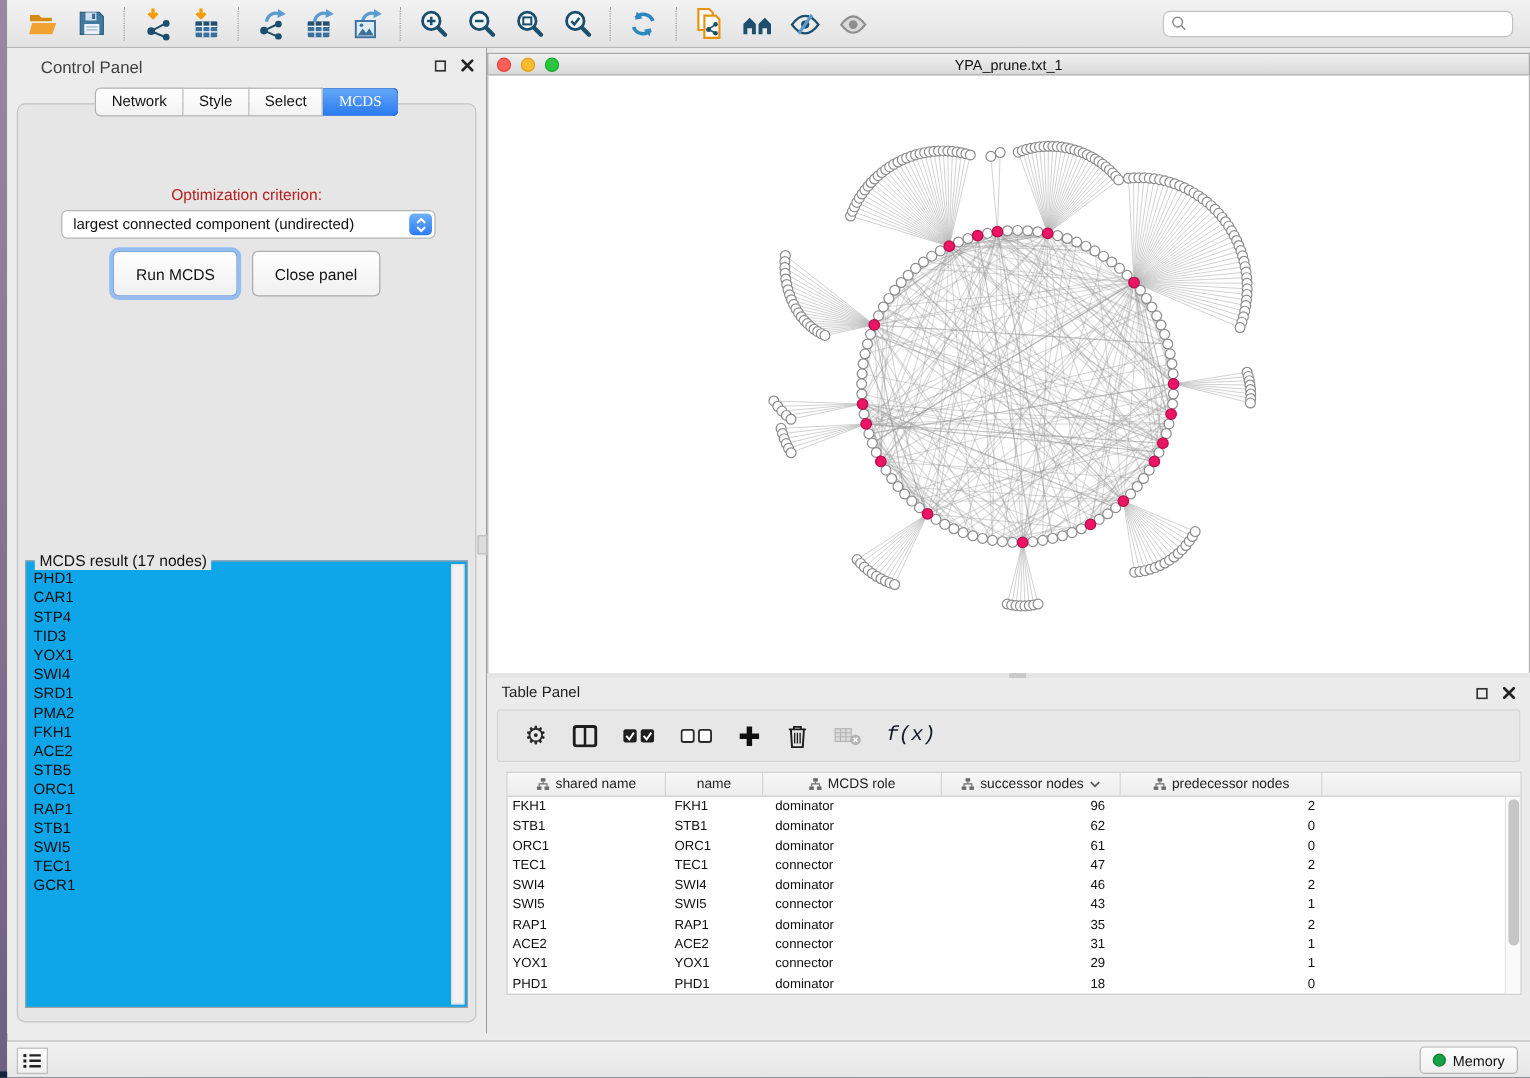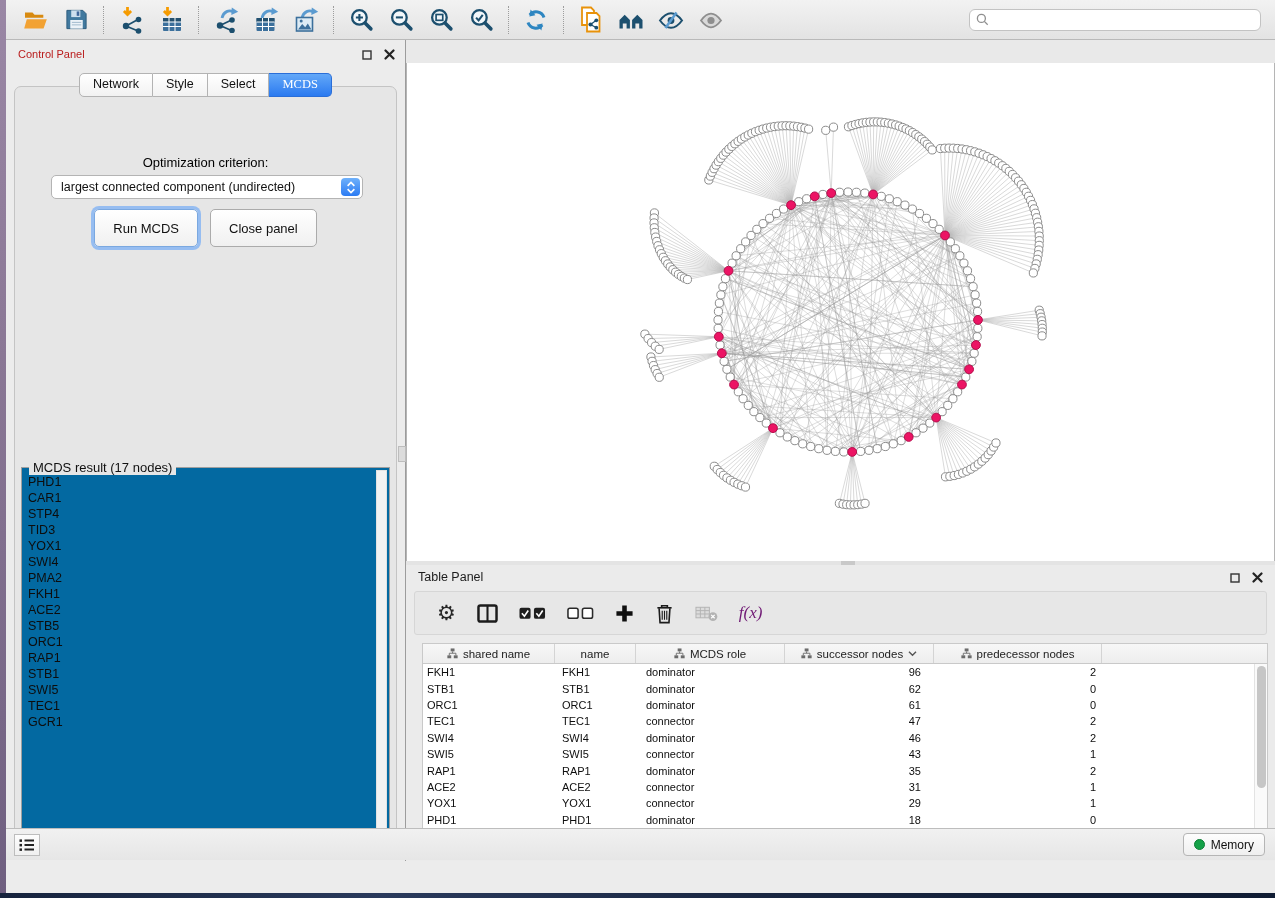--- a/index.html
+++ b/index.html
@@ -23,42 +23,42 @@
   .tb-sep { width:0; height:28px; border-left:1px dotted #9d9d9d; margin:0 7px; }
   .search-box { margin-left:auto; margin-right:14px; width:292px; height:22px;
     background:#fff; border:1px solid #c3c3c3; border-radius:6px;
     display:flex; align-items:center; padding:0 6px; }
   .search-box input { border:none; outline:none; flex:1; font-size:12px; background:transparent; }
 
   
   .control-panel { position:absolute; left:0; top:40px; width:400px; height:821px;
     background:#ececec; border-right:1px solid #9c9c9c; }
   .cp-title-row { position:absolute; left:0; top:0; width:100%; height:26px; }
-  .cp-title { position:absolute; left:12px; top:8px; font-size:11px; color:#b91c1c; }
+  .cp-title { position:absolute; left:28px; top:8px; font-size:14px; color:#404040; }
   .win-icons { position:absolute; right:10px; top:9px; display:flex; gap:12px; align-items:center; }
   .cp-tabs { position:absolute; left:0; top:33px; width:100%; display:flex; justify-content:center; z-index:3; }
   .cp-tab { padding:3px 13px 4px; font-size:12.5px; color:#111; background:linear-gradient(180deg,#ffffff,#f2f2f2);
     border:1px solid #b3b3b3; border-left:none; }
   .cp-tab:first-child { border-left:1px solid #b3b3b3; border-radius:5px 0 0 5px; }
   .cp-tab:last-child { border-radius:0 5px 5px 0;font-family:Liberation Serif, serif; }
   .cp-tab.active { background:linear-gradient(180deg,#63a8f8,#2b7af0); color:#fff; border-color:#2a6ed8; }
   .cp-content { position:absolute; left:8px; top:46px; width:383px; height:766px;
     background:#e6e6e6; border:1px solid #c4c4c4; border-radius:7px; }
-  .opt-label { position:absolute; left:0; top:68px; width:100%; text-align:center; font-size:13px; color:#000000; }
+  .opt-label { position:absolute; left:0; top:68px; width:100%; text-align:center; font-size:13px; color:#b91c1c; }
   .dropdown { position:absolute; left:36px; top:88px; width:312px; height:24px; background:#fff;
     border:1px solid #b4b4b4; border-radius:5px; display:flex; align-items:center; }
   .dropdown .dd-text { font-size:12.5px; color:#111; padding-left:9px; }
   .dd-cap { position:absolute; right:2px; top:2px; bottom:2px; width:19px; border-radius:4px;
     background:linear-gradient(180deg,#6fb1fb,#2b7bf3); display:flex; align-items:center; justify-content:center; }
   .btn-row { position:absolute; left:0; top:122px; width:100%; display:flex; justify-content:center; gap:12px; }
   .mac-btn { height:38px; padding:0 18px; font-size:13px; color:#111; background:linear-gradient(180deg,#ffffff,#f0f0f0);
     border:1px solid #ababab; border-radius:5px; font-family:"Liberation Sans",sans-serif; }
   .mac-btn.focused { box-shadow:0 0 0 3px rgba(107,167,248,.65); border-color:#7aa8e0; }
   .result-group { position:absolute; left:6px; top:380px; width:369px; height:373px;
-    border:1px solid #9f9f9f; background:#0369a1; }
+    border:1px solid #9f9f9f; background:#0ea5e9; }
   .result-title { position:absolute; top:-8px; left:7px; background:#e6e6e6; padding:0 4px;
     font-size:13px; color:#111; white-space:nowrap; }
   .mcds-list { position:absolute; left:1px; top:6px; bottom:2px; right:14px; overflow:hidden; padding-left:5px; }
   .mcds-item { font-size:12.5px; color:#0d0d0d; line-height:16px; }
   .mcds-scroll { position:absolute; right:2px; top:2px; bottom:2px; width:11px;
     background:#f2f2f2; border:1px solid #e2e2e2; }
   .v-split-handle { position:absolute; right:-1px; top:406px; width:8px; height:16px;
     background:#dcdcdc; border:1px solid #bdbdbd; }
 
   
@@ -77,41 +77,41 @@
   .h-split-handle { position:absolute; left:50%; top:0; width:14px; height:4px; background:#c9c9c9; }
 
   
   .table-panel { position:absolute; left:400px; top:565px; width:869px; height:296px; background:#ebebeb; }
   .tp-title { position:absolute; left:12px; top:5px; font-size:12.5px; color:#1c1c1c; }
   .tp-toolbar { position:absolute; left:8px; top:26px; width:853px; height:44px;
     background:#e7e7e7; border:1px solid #d6d6d6; border-radius:3px;
     display:flex; align-items:center; gap:21px; padding-left:22px; }
   .tp-ico { display:flex; align-items:center; justify-content:center; }
   .gear-txt { font-family:"DejaVu Sans",sans-serif; font-size:21px; color:#262626; line-height:20px; }
-  .fx-txt { font-family:Liberation Serif, serif; font-style:italic; font-size:17px; color:#701a75; }
+  .fx-txt { font-family:Liberation Mono, monospace; font-style:italic; font-size:17px; color:#0f172a; }
   .tbl { position:absolute; left:16px; top:78px; width:846px; height:186px; background:#fff;
     border:1px solid #c9c9c9; overflow:hidden; }
   .tbl-header { display:flex; height:20px; border-bottom:1px solid #c9c9c9; background:linear-gradient(180deg,#f7f7f7,#ededed); }
   .th { display:flex; align-items:center; justify-content:center; gap:5px; font-size:11.5px; color:#222;
     border-right:1px solid #d4d4d4; height:100%; }
   .tbl-body { position:relative; }
   .tr { display:flex; height:16.4px; align-items:center; }
   .td { font-size:11px; color:#0e0e0e; white-space:nowrap; overflow:hidden; }
   .tbl-scroll { position:absolute; right:0; top:20px; bottom:0; width:13px;
     background:#fafafa; border-left:1px solid #e3e3e3; }
   .tbl-thumb { position:absolute; left:1.5px; top:2px; width:9px; height:122px; background:#c6c6c6; border-radius:5px; }
   .table-tabs { position:absolute; left:0; top:267px; width:100%; display:flex; justify-content:center; }
   .t-tab { padding:4px 15px 5px; font-size:12.5px; color:#111; background:linear-gradient(180deg,#ffffff,#f3f3f3);
     border:1px solid #b3b3b3; border-left:none; }
   .t-tab:first-child { border-left:1px solid #b3b3b3; border-radius:5px 0 0 5px; }
   .t-tab:last-child { border-radius:0 5px 5px 0; }
   .t-tab.active { background:linear-gradient(180deg,#5ea4f8,#2b7af0); color:#fff; border-color:#2a6ed8; }
 
   
-  .status-bar { position:absolute; left:0; top:828px; width:100%; height:32px;
+  .status-bar { position:absolute; left:0; top:867px; width:100%; height:32px;
     background:linear-gradient(180deg,#f1f1f1,#e6e6e6); border-top:1px solid #bdbdbd; }
   .sb-list-btn { position:absolute; left:8px; top:5px; width:26px; height:22px; background:linear-gradient(180deg,#fdfdfd,#f0f0f0);
     border:1px solid #bdbdbd; display:flex; align-items:center; justify-content:center; }
   .memory-btn { position:absolute; right:10px; top:4px; height:23px; padding:0 10px;
     background:linear-gradient(180deg,#fdfdfd,#efefef); border:1px solid #b5b5b5; border-radius:4px;
     display:flex; align-items:center; gap:6px; font-size:12px; color:#111; }
   .mem-dot { width:11px; height:11px; border-radius:50%; background:#14a148; border:1px solid #0d7e36; }
 </style>
 </head>
 <body>
@@ -333,38 +333,45 @@
         </div>
         <div class="result-group">
           <span class="result-title">MCDS result (17 nodes)</span>
           <div class="mcds-list">
               <div class="mcds-item">PHD1</div>
               <div class="mcds-item">CAR1</div>
               <div class="mcds-item">STP4</div>
               <div class="mcds-item">TID3</div>
               <div class="mcds-item">YOX1</div>
               <div class="mcds-item">SWI4</div>
+              <div class="mcds-item">SRD1</div>
               <div class="mcds-item">PMA2</div>
               <div class="mcds-item">FKH1</div>
               <div class="mcds-item">ACE2</div>
               <div class="mcds-item">STB5</div>
               <div class="mcds-item">ORC1</div>
               <div class="mcds-item">RAP1</div>
               <div class="mcds-item">STB1</div>
               <div class="mcds-item">SWI5</div>
               <div class="mcds-item">TEC1</div>
               <div class="mcds-item">GCR1</div>
             </div>
           <div class="mcds-scroll"></div>
         </div>
       </div>
       <div class="v-split-handle"></div>
     </div>
 
     <div class="network-view">
+      <div class="net-titlebar">
+        <span class="tl red"></span>
+        <span class="tl yellow"></span>
+        <span class="tl green"></span>
+        <span class="net-title">YPA_prune.txt_1</span>
+      </div>
       <div class="net-canvas">
         <svg id="graph-svg" width="867" height="498">
             <g stroke="#9a9a9a" stroke-width="0.9" stroke-opacity="0.38">
               <line x1="424.20554213859725" y1="130.0893868405647" x2="365.95679942492745" y2="365.15327619743744"></line>
               <line x1="424.20554213859725" y1="130.0893868405647" x2="486.3406738628847" y2="380.83687165082466"></line>
               <line x1="424.20554213859725" y1="130.0893868405647" x2="333.64546252094664" y2="185.6855861193822"></line>
               <line x1="424.20554213859725" y1="130.0893868405647" x2="331.3277031859194" y2="328.79962257436785"></line>
               <line x1="424.20554213859725" y1="130.0893868405647" x2="552.8750250545103" y2="192.78837889726083"></line>
               <line x1="424.20554213859725" y1="130.0893868405647" x2="420.0399802154312" y2="387.2991721354058"></line>
               <line x1="424.20554213859725" y1="130.0893868405647" x2="570.1656646840271" y2="273.70479740538696"></line>

